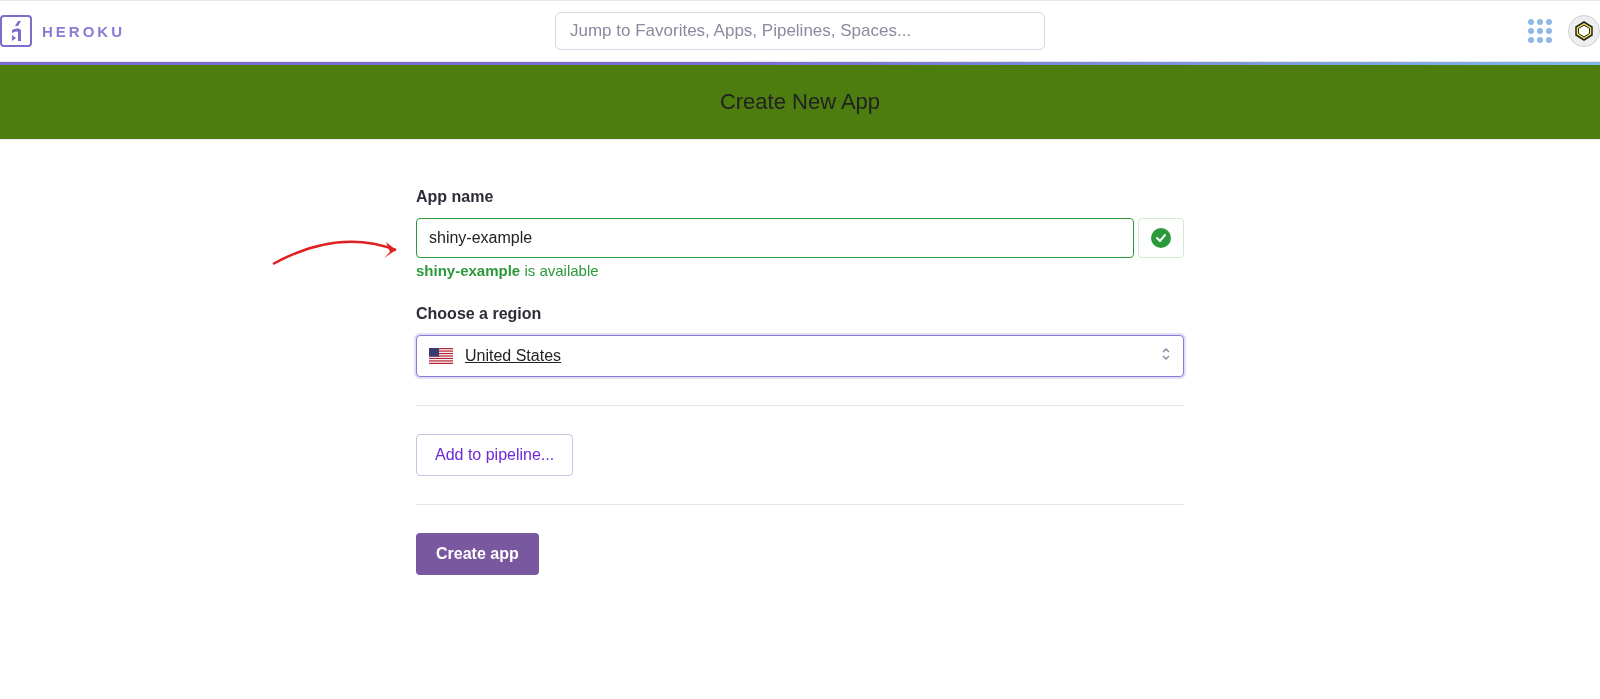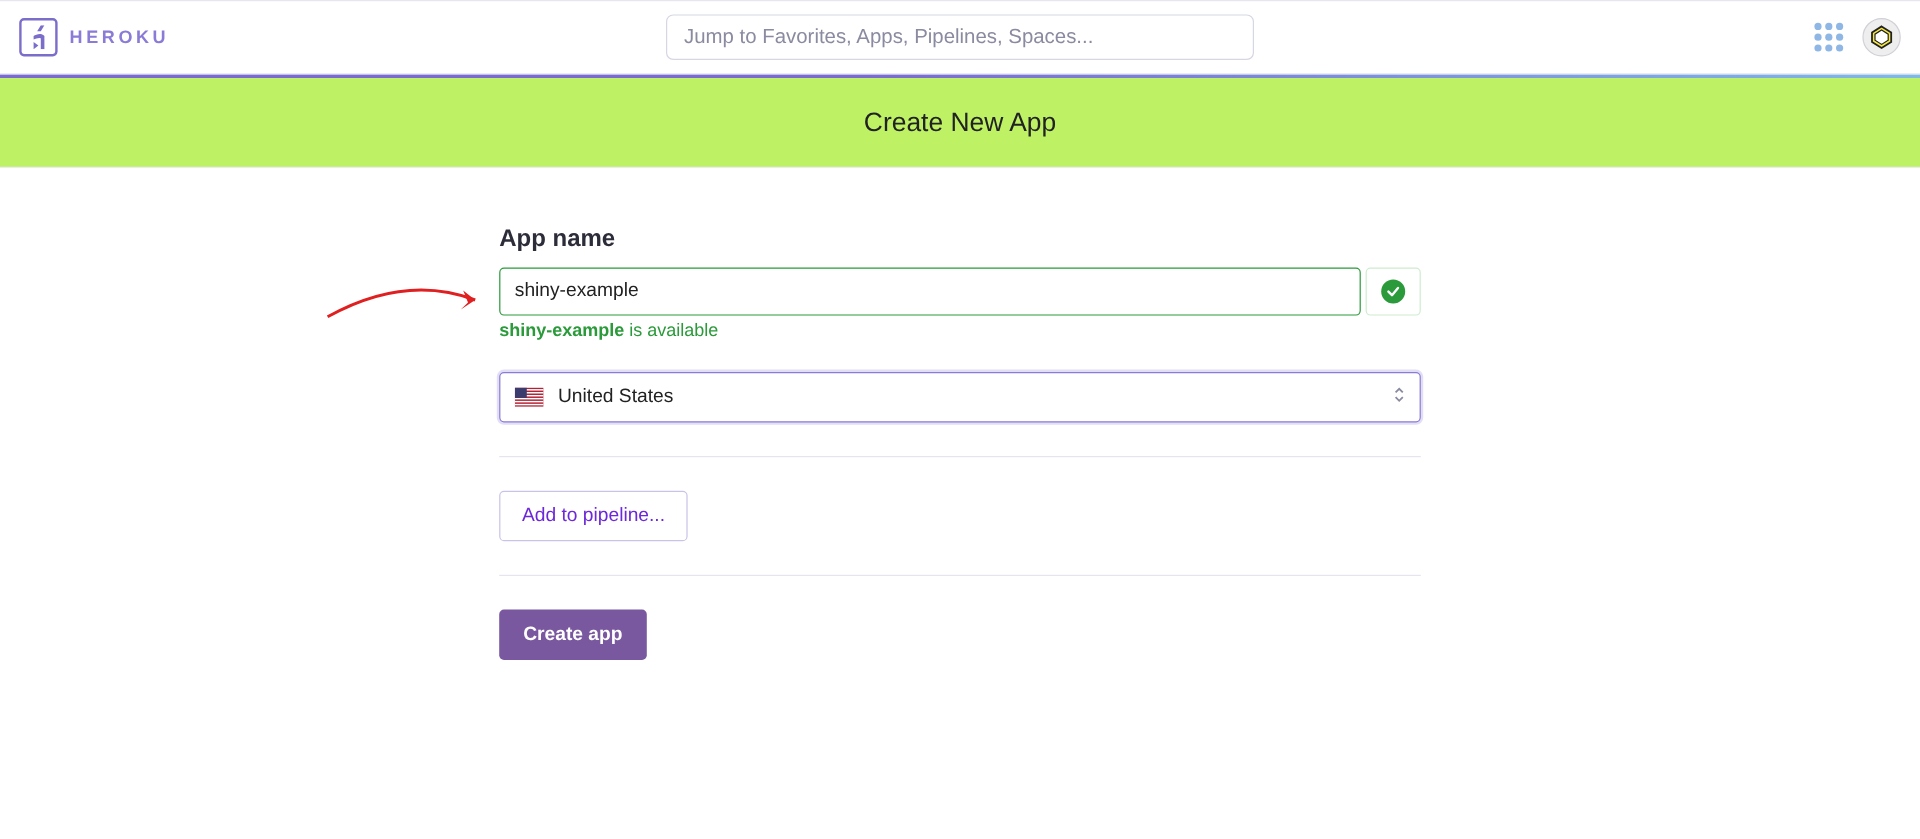--- a/index.html
+++ b/index.html
@@ -6,21 +6,21 @@
   body {
     font-family: -apple-system, BlinkMacSystemFont, "Segoe UI", Helvetica, Arial, sans-serif;
     background: #fff;
     color: #333;
   }
   
   .topnav {
     display: flex;
     align-items: center;
     height: 62px;
-    padding: 0 16px;
+    padding: 0 0;
     border-top: 1px solid #e6e6ef;
     border-bottom: 1px solid #e6e6ef;
     position: relative;
   }
   .brand {
     display: flex;
     align-items: center;
     gap: 10px;
   }
   .logo-box {
@@ -80,21 +80,21 @@
     display: flex; align-items: center; justify-content: center;
     cursor: pointer;
   }
   
   .gradient-bar {
     height: 3px;
     background: linear-gradient(90deg, #7a6bd0 0%, #7a6bd0 45%, #7fb9e6 100%);
   }
   
   .page-header {
-    background: #bef264;
+    background: #4d7c0f;
     border-bottom: 1px solid #eceaf4;
     padding: 24px 0;
     text-align: center;
   }
   .page-header h1 {
     font-size: 22px;
     font-weight: 400;
     color: #222;
   }
   
@@ -106,21 +106,21 @@
   }
   .annotation-arrow {
     position: absolute;
     left: -140px;
     top: 46px;
     width: 140px;
     height: 40px;
     pointer-events: none;
   }
   .field-label {
-    font-size: 20px;
+    font-size: 16px;
     font-weight: 700;
     color: #2d2d3a;
     margin-bottom: 12px;
   }
   .appname-row {
     display: flex;
     gap: 0;
   }
   .appname-input {
     flex: 1;
@@ -169,20 +169,21 @@
     position: relative;
   }
   .flag {
     width: 24px; height: 16px;
     margin-right: 12px;
     flex-shrink: 0;
   }
   .region-text {
     font-size: 16px;
     color: #222;
+    text-decoration: underline;
   }
   .sort-caret {
     margin-left: auto;
     color: #8a8aa0;
   }
   .divider {
     height: 1px;
     background: #e5e5ef;
     margin: 28px 0;
   }
@@ -268,20 +269,21 @@
         </svg>
       </div>
     </div>
   </div>
   <div class="avail-msg">
     <span class="avail-strong">shiny-example</span><span class="avail-rest"> is available</span>
   </div>
 
   
   <div class="region-block">
+    <div class="field-label">Choose a region</div>
     <div class="region-select">
       <svg class="flag" viewBox="0 0 24 16">
         <rect width="24" height="16" fill="#b22234"></rect>
         <rect y="1.23" width="24" height="1.23" fill="#fff"></rect>
         <rect y="3.69" width="24" height="1.23" fill="#fff"></rect>
         <rect y="6.15" width="24" height="1.23" fill="#fff"></rect>
         <rect y="8.62" width="24" height="1.23" fill="#fff"></rect>
         <rect y="11.08" width="24" height="1.23" fill="#fff"></rect>
         <rect y="13.54" width="24" height="1.23" fill="#fff"></rect>
         <rect width="10" height="8.6" fill="#3c3b6e"></rect>

